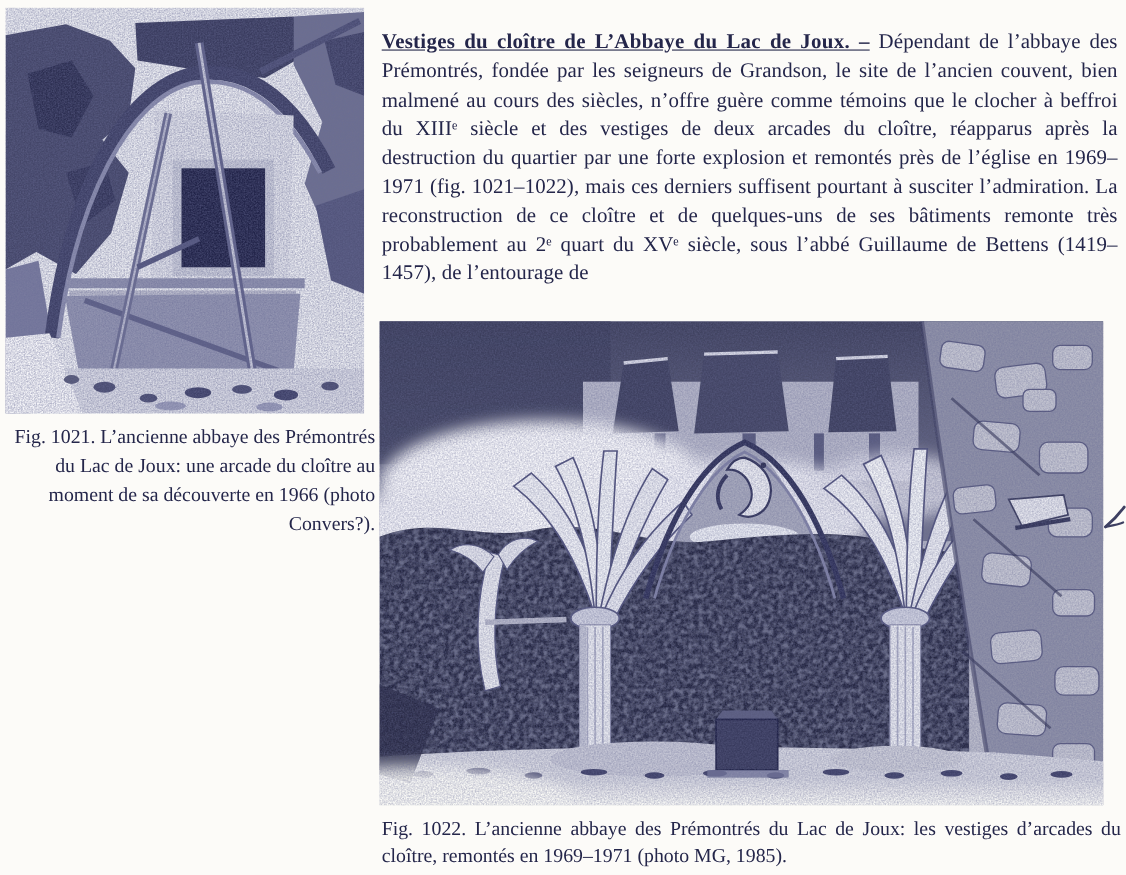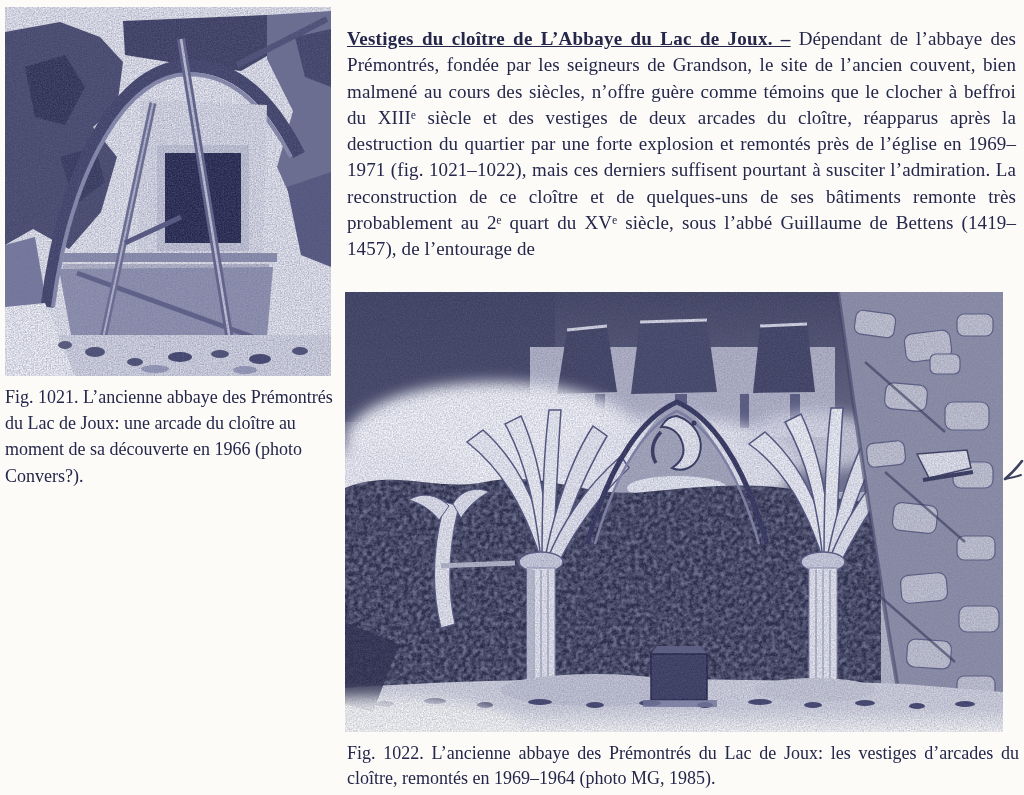--- a/index.html
+++ b/index.html
@@ -4,21 +4,21 @@
 <style>
   html,body{margin:0;padding:0;}
   body{width:1024px;height:795px;background:#fbfaf6;overflow:hidden;}
   .page{position:relative;width:1024px;height:795px;background:#fcfbf8;
         font-family:"Liberation Serif","DejaVu Serif",serif;color:#24264a;}
   .abs{position:absolute;}
   
   .para{left:347px;top:7px;width:669px;font-size:19px;line-height:26.3px;
         text-align:justify;letter-spacing:.1px;}
   .para b{font-weight:bold;letter-spacing:.25px;text-decoration:underline;}
-  .cap1{left:5px;top:384px;width:336px;font-size:18px;line-height:26.2px;text-align:left;}
+  .cap1{left:5px;top:384px;width:336px;font-size:18px;line-height:26.2px;text-align:right;}
   .cap2{left:347px;top:741px;width:672px;font-size:18px;line-height:24.5px;text-align:justify;}
   
   .photo1{left:5px;top:7px;width:326px;height:369px;}
   .photo2{left:345px;top:292px;width:658px;height:440px;}
   .photo1 svg,.photo2 svg{display:block;}
   .penmark{left:1002px;top:458px;width:22px;height:34px;}
   figure{margin:0;padding:0;}
 </style>
 </head>
 <body>
@@ -227,20 +227,20 @@
         <rect x="306" y="362" width="56" height="46" fill="#393b5e" stroke="#1f2146" stroke-width="1.5"></rect>
         <rect x="298" y="408" width="74" height="7" fill="#73759a" opacity="0.8"></rect>
       </g>
       <path d="M0,330 L54,352 L28,420 L0,412 Z" fill="#2a2c48" opacity="0.85"></path>
       <rect x="0" y="416" width="658" height="24" fill="url(#fw)"></rect>
       <ellipse cx="30" cy="438" rx="150" ry="34" fill="#fafaf7" opacity="0.9" filter="url(#soft)"></ellipse>
       <rect width="658" height="440" filter="url(#n2)" opacity="0.4"></rect>
     </svg>
   </figure>
 
-  <div class="abs cap2">Fig. 1022. L’ancienne abbaye des Prémontrés du Lac de Joux: les vestiges d’arcades du cloître, remontés en 1969–1964 (photo MG, 1985).</div>
+  <div class="abs cap2">Fig. 1022. L’ancienne abbaye des Prémontrés du Lac de Joux: les vestiges d’arcades du cloître, remontés en 1969–1971 (photo MG, 1985).</div>
 
   <svg class="abs penmark" viewBox="0 0 22 34" xmlns="http://www.w3.org/2000/svg" title="small handwritten pen tick in right margin">
     <path d="M20,3 C14,11 9,16 3,21" stroke="#3e4062" stroke-width="2.6" fill="none" stroke-linecap="round"></path>
     <path d="M3,21 C8,20 14,19 19,17" stroke="#3e4062" stroke-width="2" fill="none" stroke-linecap="round"></path>
   </svg>
 
 </div>
 
 </body></html>

